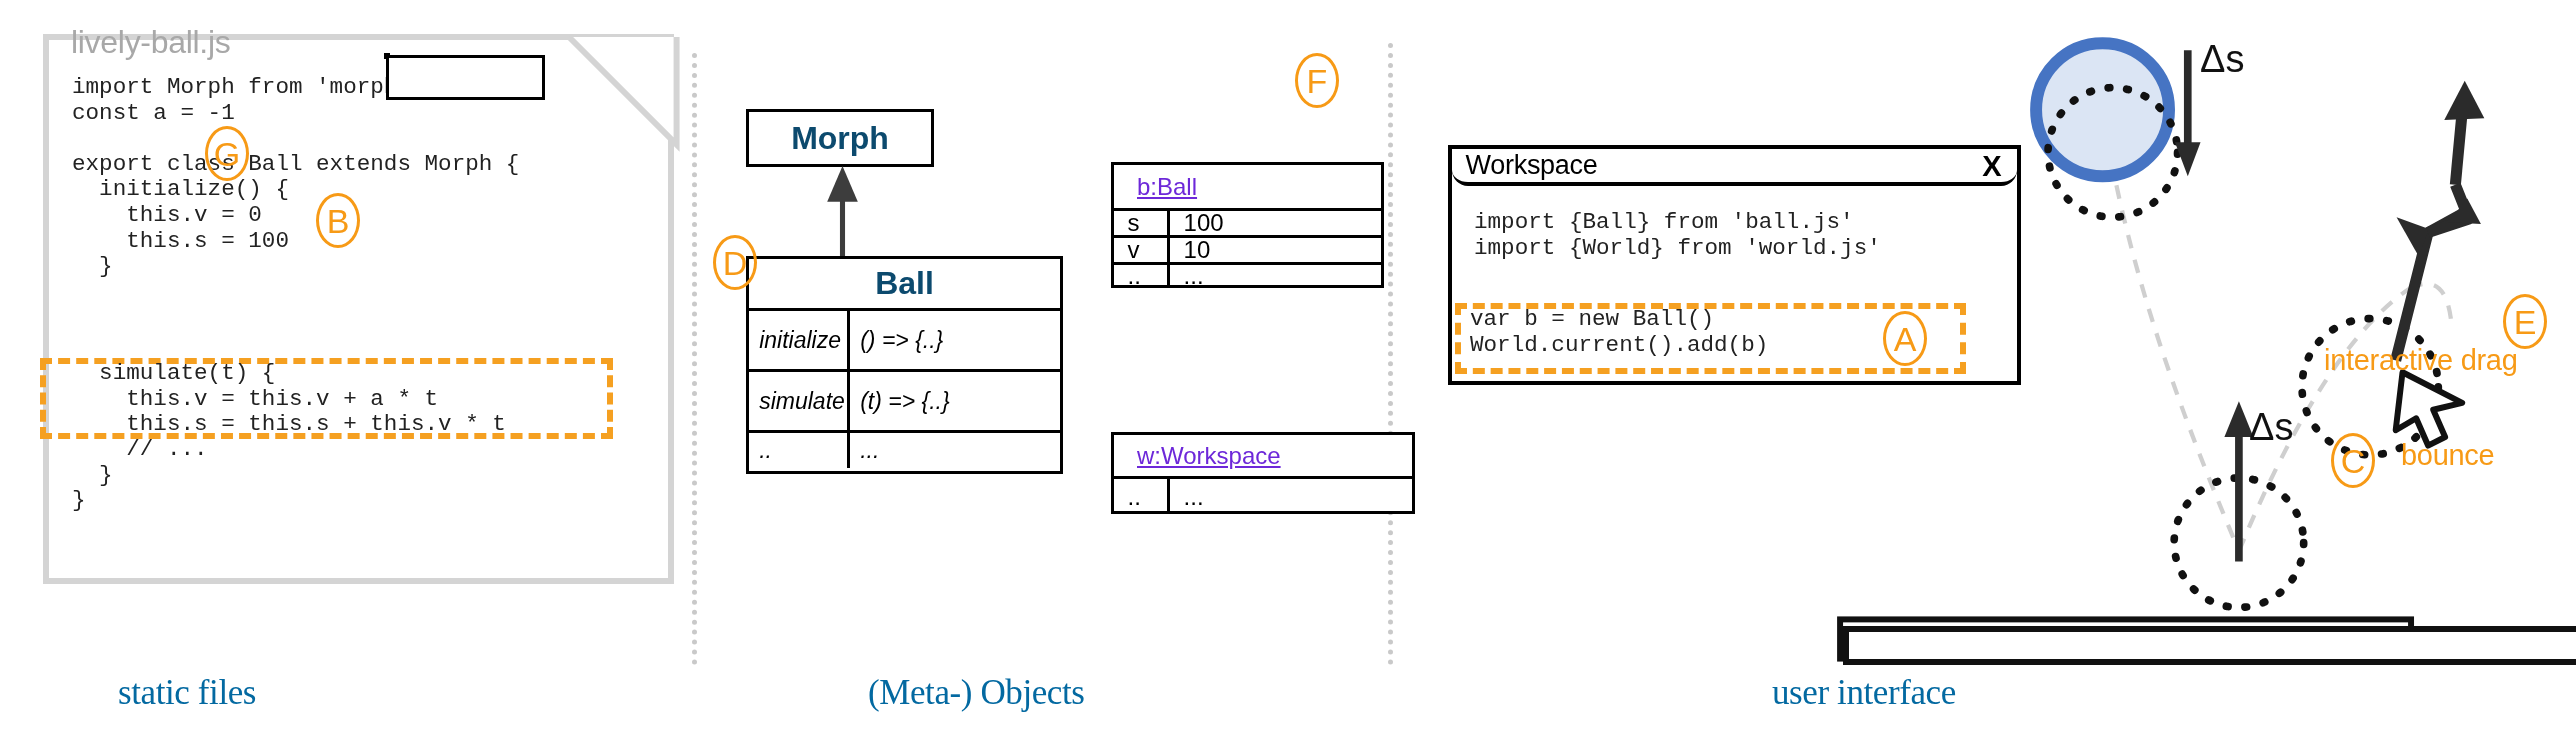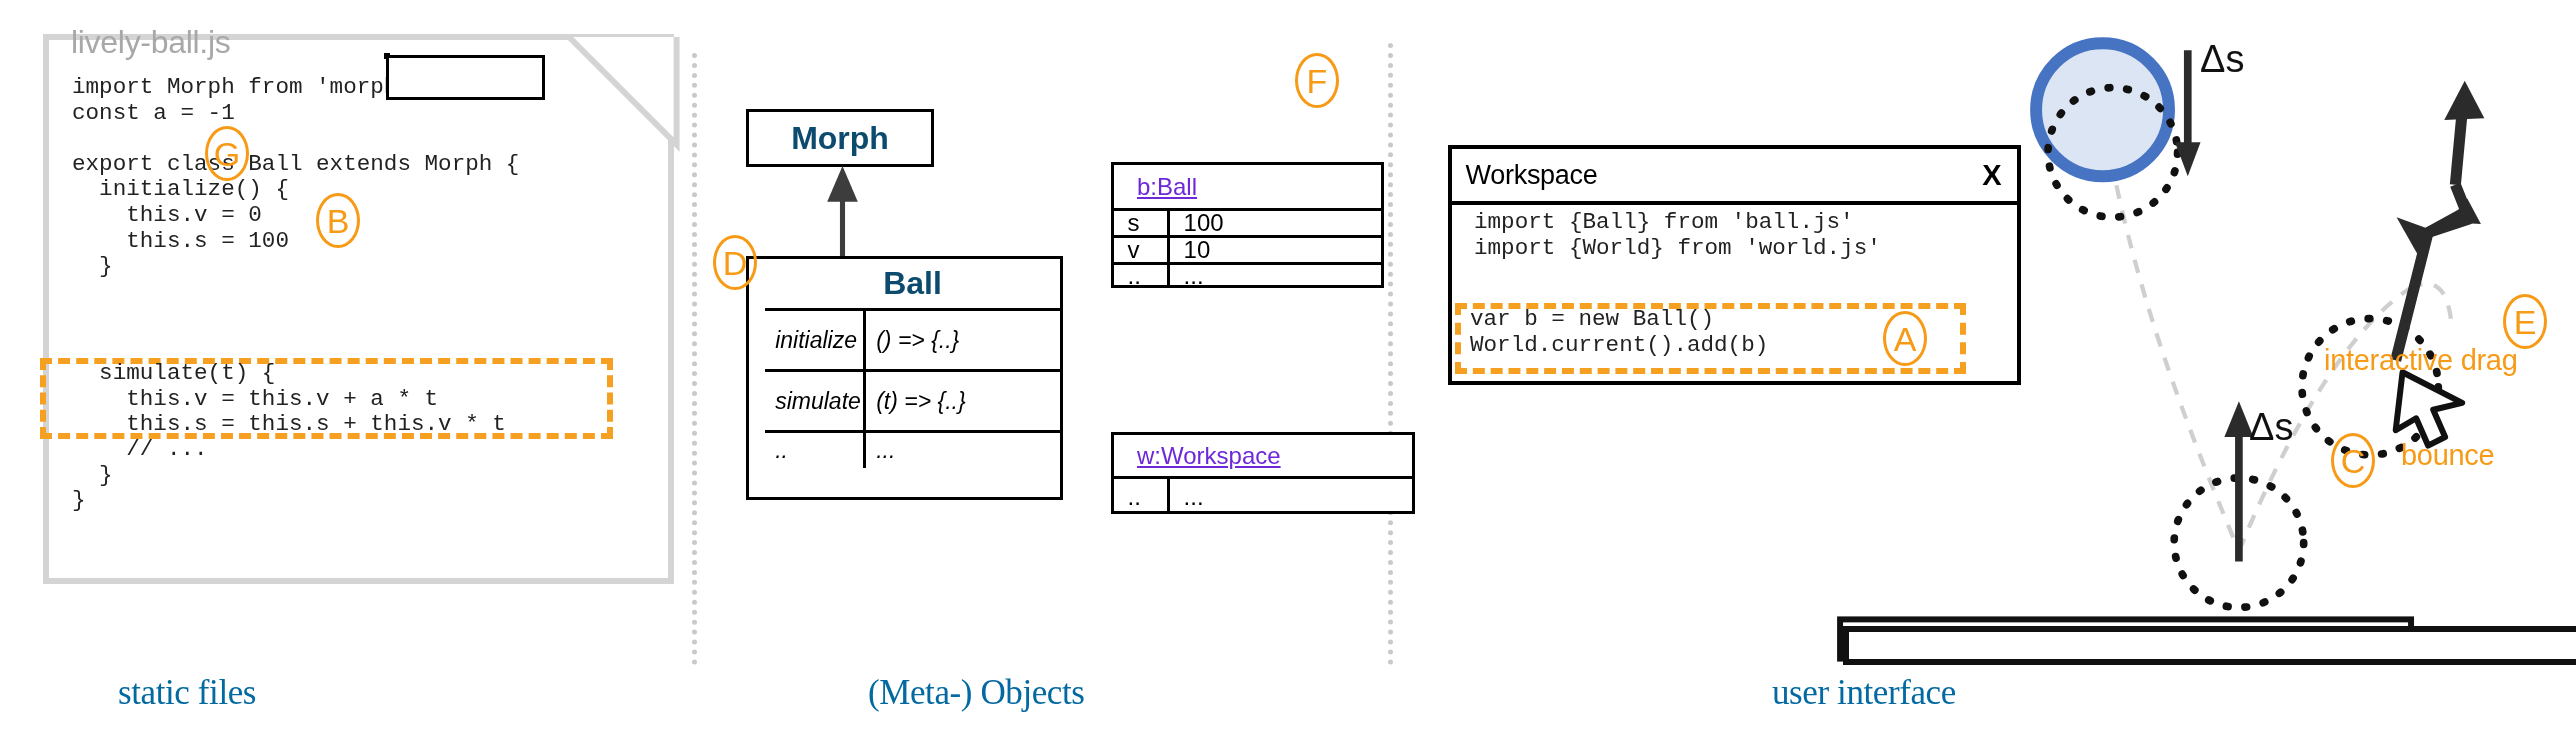--- a/index.html
+++ b/index.html
@@ -56,22 +56,22 @@
              color:#6d28d9;box-sizing:border-box;}
   .obj-title span{text-decoration:underline;}
   .obj-row{display:flex;border-top:3.4px solid #000;box-sizing:border-box;}
   .obj-cell{box-sizing:border-box;display:flex;align-items:center;
             font-size:24px;color:#000;padding-left:13.6px;}
   .obj-cell.k{width:56px;border-right:3.4px solid #000;}
   .obj-cell.v{flex:1;}
 
   
   .window{position:absolute;border:4.3px solid #000;box-sizing:border-box;background:#fff;}
-  .win-title{position:relative;height:56px;border-bottom:4.3px solid #000;
-             box-sizing:border-box;display:flex;align-items:center;}
+  .win-title{position:relative;height:37px;border-bottom:4.3px solid #000;
+             box-sizing:border-box;display:flex;align-items:center;border-radius:16px;}
   .win-title .t{font-size:27px;color:#000;padding-left:13.6px;letter-spacing:-0.3px;}
   .win-close{position:absolute;right:15.3px;top:50%;transform:translateY(-50%);
              font-size:29px;font-weight:bold;color:#000;}
   .win-body{position:relative;}
 
   svg{position:absolute;left:0;top:0;overflow:visible;}
 </style>
 </head>
 <body>
 
@@ -121,21 +121,21 @@
 
   <div class="uml" style="left:730px;top:109px;width:188px;height:58px;">
     <div class="uml-title" style="height:100%;">Morph</div>
   </div>
 
   <svg width="170" height="94" style="left:801px;top:164px;" viewBox="0 0 200 110">
     <line x1="30" y1="108" x2="30" y2="30" stroke="#3d3d3d" stroke-width="6"></line>
     <polygon points="30,2 48,44 12,44" fill="#3d3d3d"></polygon>
   </svg>
 
-  <div class="uml" style="left:730px;top:256px;width:317px;height:244px;padding-left:16px;">
+  <div class="uml" style="left:730px;top:256px;width:317px;height:218px;">
     <div class="uml-title" style="height:49px;">Ball</div>
 
     <div class="uml-row" style="height:61px;">
       <div class="uml-cell c1">initialize</div>
       <div class="uml-cell c2">() =&gt; {..}</div>
     </div>
 
     <div class="uml-row" style="height:61px;">
       <div class="uml-cell c1">simulate</div>
       <div class="uml-cell c2">(t) =&gt; {..}</div>

